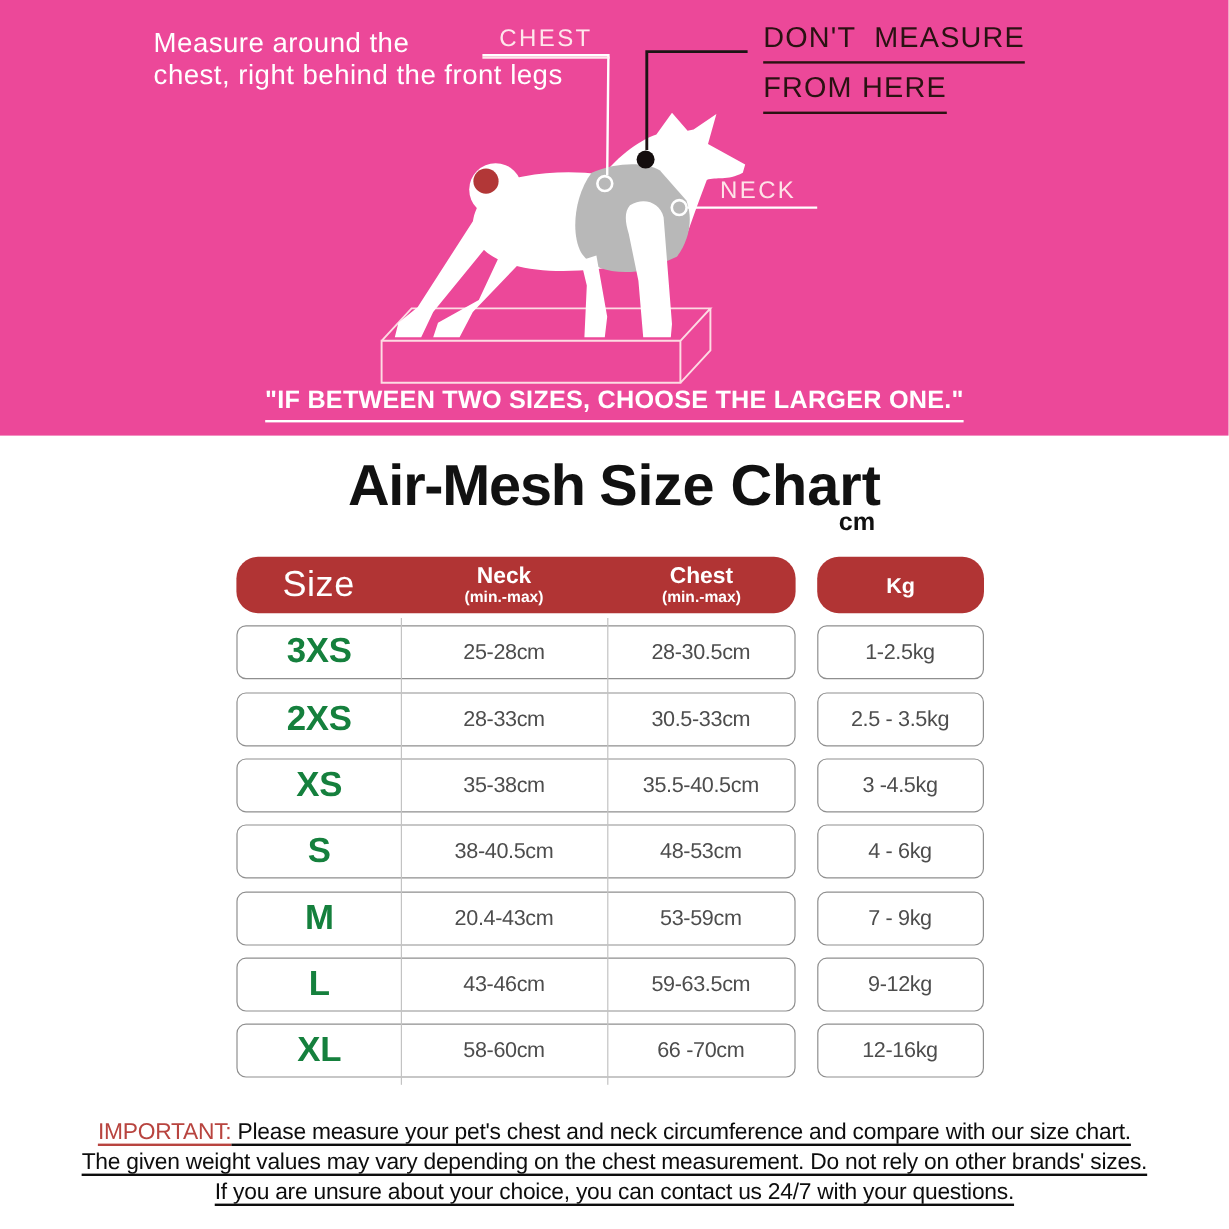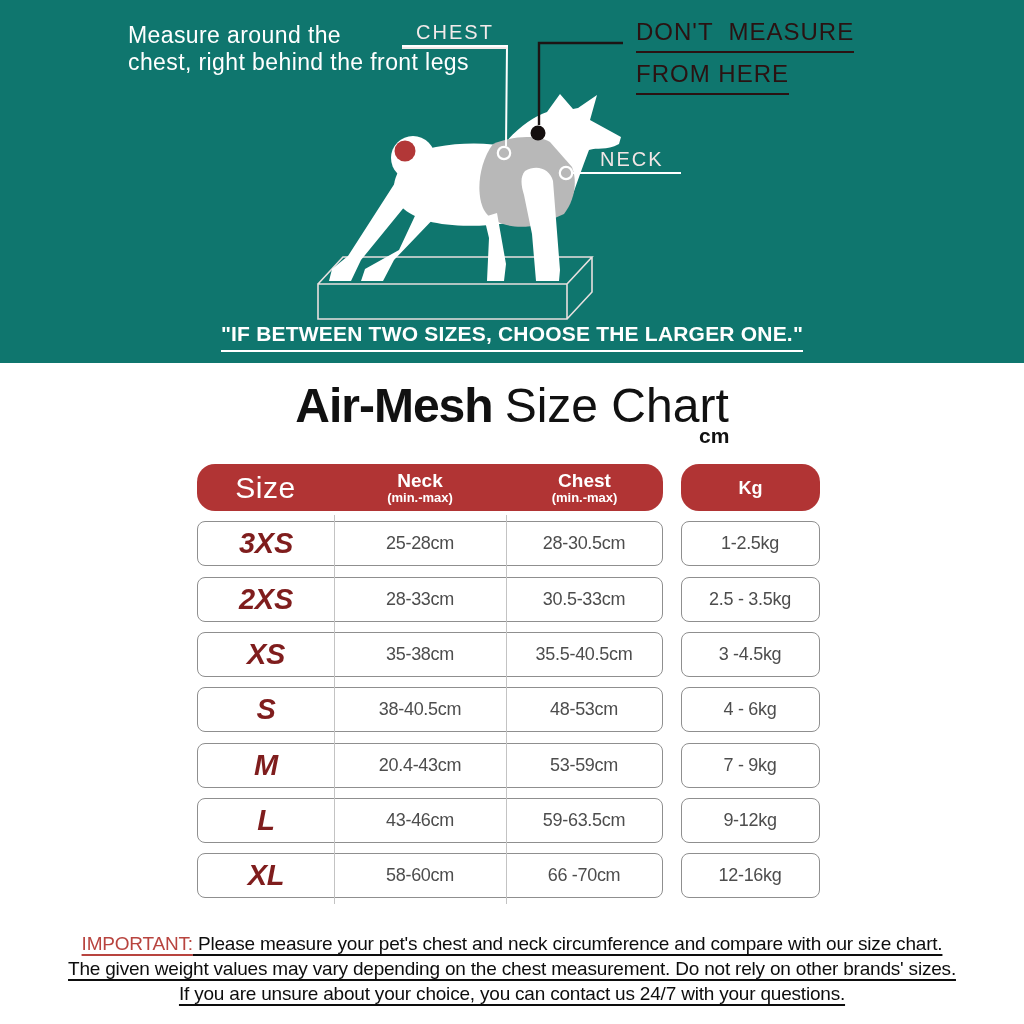--- a/index.html
+++ b/index.html
@@ -1,54 +1,54 @@
 <!DOCTYPE html>
 <html><head>
 <meta charset="utf-8">
 <style>
   html,body{margin:0;padding:0;background:#fff;}
   .stage{position:relative;width:1024px;height:1024px;overflow:hidden;
          font-family:"Liberation Sans","DejaVu Sans",sans-serif;background:#fff;}
   
-  .hero{position:absolute;left:0;top:0;width:1024px;height:363px;background:#0f766e;}
+  .hero{position:absolute;left:0;top:0;width:1024px;height:363px;background:#ec4899;}
   .hero svg{position:absolute;left:0;top:0;}
   .hero-text{position:absolute;color:#fff;}
   .chest-note{left:128px;top:22px;font-size:23px;line-height:27px;letter-spacing:.4px;}
   .chest-label{left:402px;top:21px;width:106px;text-align:center;font-size:20px;letter-spacing:2px;
                color:rgba(255,240,240,.95);border-bottom:2px solid rgba(255,240,240,.95);padding-bottom:3px;}
   .dont{left:636px;top:18px;color:#2a1212;font-size:24px;letter-spacing:1px;}
   .dont span{display:inline-block;white-space:pre;border-bottom:2.5px solid #2a1212;padding-bottom:5px;margin-bottom:7px;}
   .neck-label{left:600px;top:148px;width:62px;text-align:center;font-size:20px;letter-spacing:2px;color:rgba(255,236,236,.95);}
   .neck-note{left:686px;top:150px;font-size:24px;line-height:28px;letter-spacing:.3px;}
   .quote{left:0;top:322px;width:1024px;text-align:center;}
   .quote span{display:inline-block;color:#fff;font-weight:bold;font-size:21px;letter-spacing:.2px;
               border-bottom:2px solid #fff;padding-bottom:4px;}
   
   .title-row{position:absolute;left:0;top:381px;width:1024px;text-align:center;color:#111;font-size:48px;line-height:50px;}
   .title-row .brand{font-weight:bold;letter-spacing:-1px;}
-  .title-row .rest{font-weight:normal;margin-left:12px;letter-spacing:0;}
+  .title-row .rest{font-weight:bold;margin-left:12px;letter-spacing:0;}
   .unit{position:absolute;left:699px;top:424px;font-size:21px;font-weight:bold;color:#111;}
   
   .tbl{position:absolute;left:197px;top:464px;width:625px;height:445px;}
   .thead{position:absolute;top:0;height:47px;background:#b13434;border-radius:18px;color:#fff;
          display:grid;align-items:center;}
   .thead.main{left:0;width:466px;grid-template-columns:137px 172px 157px;}
   .thead.kgcol{left:484px;width:139px;grid-template-columns:139px;}
   .th{text-align:center;}
   .th .h1{font-size:19px;font-weight:bold;line-height:20px;}
   .th .h2{font-size:13px;font-weight:bold;line-height:13px;}
   .th.sizeh{font-size:30px;font-weight:normal;letter-spacing:.5px;}
   .vline{position:absolute;top:51px;height:389px;width:1px;background:#c3c3c3;z-index:3;}
   .v1{left:137px;} .v2{left:309px;}
   .trow{position:absolute;height:45px;background:#fff;border:1.5px solid #8f8f8f;border-radius:8px;
         display:grid;align-items:center;box-sizing:border-box;color:#4d4d4d;}
   .trow.main{left:0;width:466px;grid-template-columns:136px 172px 156px;}
   .trow.kgcol{left:484px;width:139px;grid-template-columns:136px;}
   .td{text-align:center;font-size:18px;letter-spacing:-.3px;}
-  .td.sizec{font-size:29px;font-weight:bold;color:#7f1d1d;font-style:italic;}
+  .td.sizec{font-size:29px;font-weight:bold;color:#15803d;}
   
   .footer{position:absolute;left:0;top:931px;width:1024px;text-align:center;color:#0d0d0d;
           font-size:19px;line-height:25px;letter-spacing:-.2px;}
   .footer .fline span{text-decoration:underline;text-decoration-thickness:1.5px;text-underline-offset:4px;}
   .footer .imp{color:#b8443f;}
 </style>
 </head>
 <body>
 
 <div class="stage">

